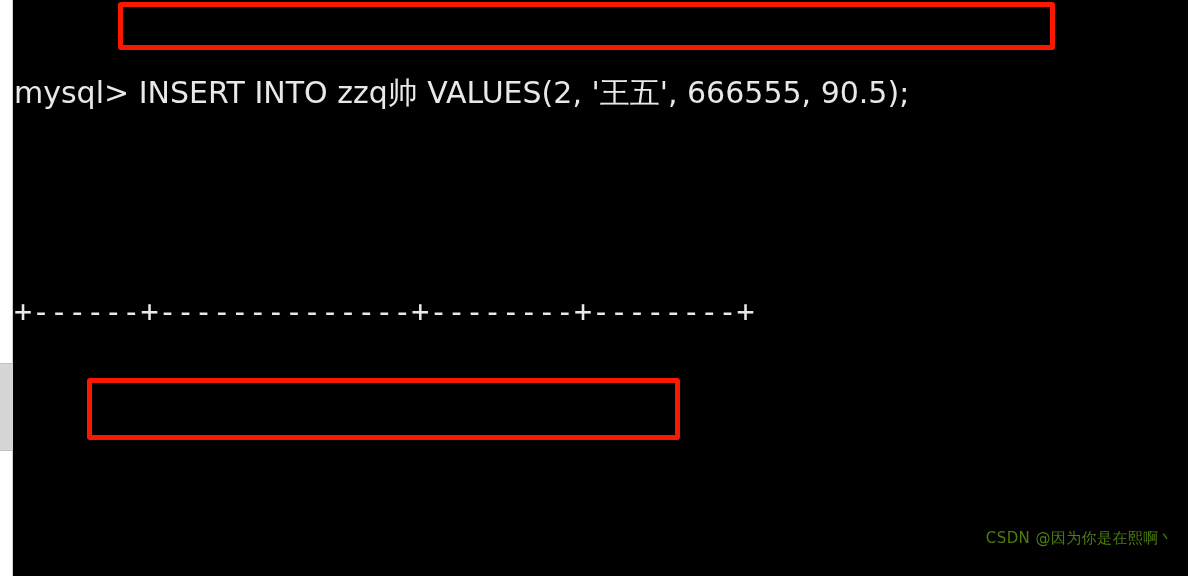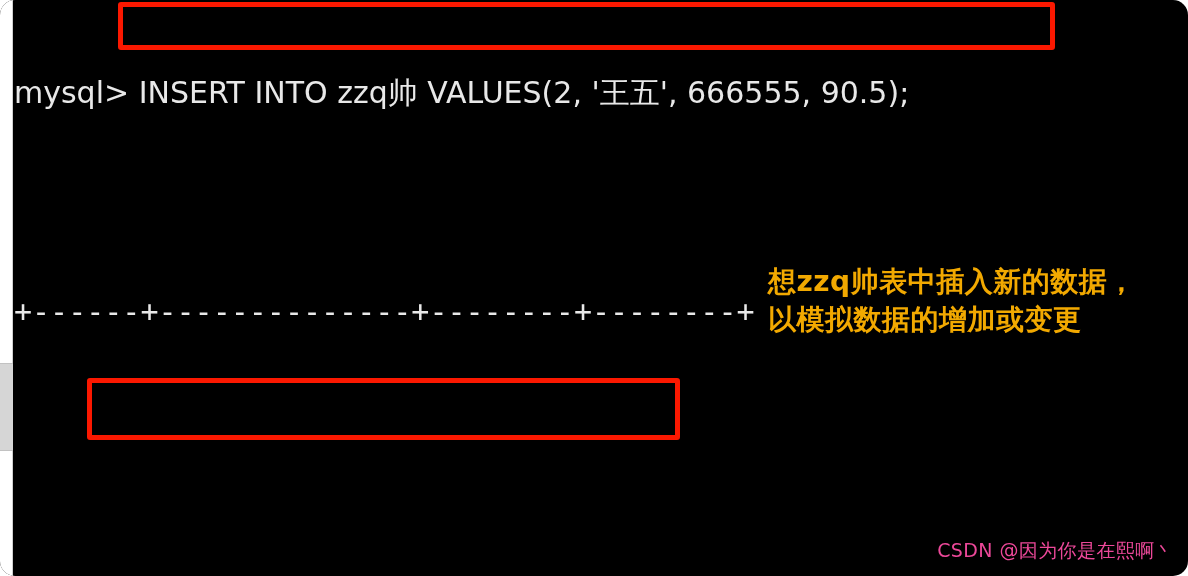--- a/index.html
+++ b/index.html
@@ -9,21 +9,20 @@
     background: #ffffff;
     overflow: hidden;
   }
   #screen {
     position: relative;
     width: 1188px;
     height: 576px;
     background: #000000;
     font-family: "DejaVu Sans Mono", "Liberation Mono", monospace;
     overflow: hidden;
-    border-radius: 15px;
   }
 
   
   #left-gutter {
     position: absolute;
     left: 0; top: 0;
     width: 13px; height: 576px;
     background: #ffffff;
     border-right: 1px solid #cfcfcf;
   }
@@ -78,24 +77,24 @@
     font-size: 28px;
     font-weight: 700;
     line-height: 38px;
     letter-spacing: 0.5px;
     white-space: pre-line;
   }
 
   
   #watermark {
     position: absolute;
-    right: 14px; bottom: 12px;
-    color: #ec4899;
+    right: 14px; bottom: 28px;
+    color: #4d7c0f;
     font-family: "DejaVu Sans", "Liberation Sans", sans-serif;
-    font-size: 19px;
+    font-size: 15px;
     letter-spacing: 0.4px;
     white-space: pre;
   }
 </style>
 </head>
 <body>
 
 <div id="screen">
 
   <div id="left-gutter">
@@ -114,18 +113,16 @@
     
     
     
     
     
   </div>
 
   <div class="redbox" id="redbox-insert"></div>
   <div class="redbox" id="redbox-row"></div>
 
-  <div id="annotation">想zzq帅表中插入新的数据，
-以模拟数据的增加或变更</div>
 
   <div id="watermark">CSDN @因为你是在熙啊丶</div>
 
 </div>
 
 </body></html>

